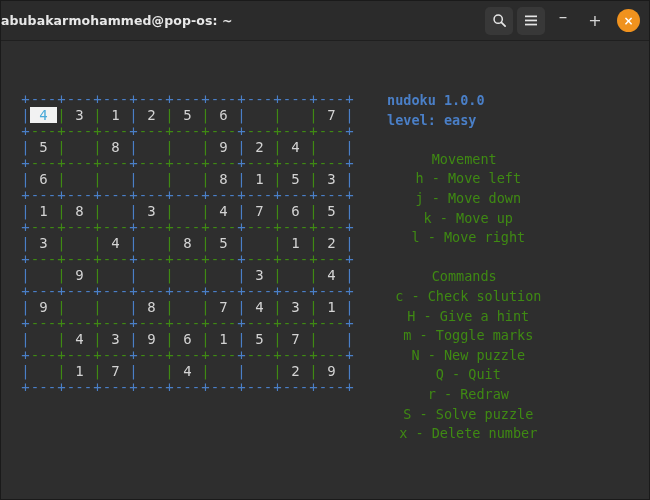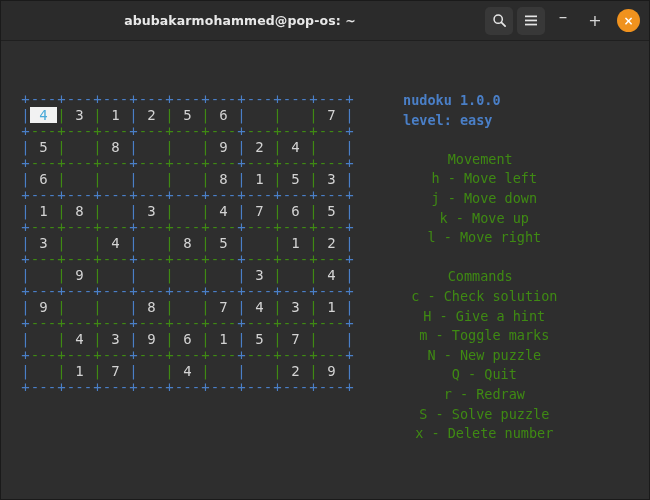--- a/index.html
+++ b/index.html
@@ -28,21 +28,20 @@
     background: #2b2b2b;
     border-bottom: 1px solid #1f1f1f;
     display: flex;
     align-items: center;
     position: relative;
     box-sizing: border-box;
   }
   #title-text {
     position: absolute;
     left: 0; right: 0;
-    text-align: center;
     font-family: "DejaVu Sans", sans-serif;
     font-size: 12.5px;
     font-weight: bold;
     color: #e8e8e8;
     letter-spacing: 0.1px;
     pointer-events: none;
     padding-right: 170px;
   }
   #titlebar-controls {
     margin-left: auto;
@@ -128,21 +127,21 @@
   }
   .num.cursor {
     background: #f2f2f2;
     color: #4aa9d8;
   }
   .dash-blue  { color: #4a7fc7; }
   .dash-green { color: #3f8a13; }
   .sep-seg { display: inline-block; width: 27px; text-align: center; }
   
   #help {
-    margin-left: 49px;
+    margin-left: 33px;
     font-family: "DejaVu Sans Mono", monospace;
     font-size: 13.5px;
     line-height: 19.6px;
     white-space: pre;
   }
   .hdr-blue { color: #4a7fc7; font-weight: bold; }
   .grn { color: #3f8a13; text-align: center; }
   .spacer { height: 19.6px; }
 </style>
 </head>

